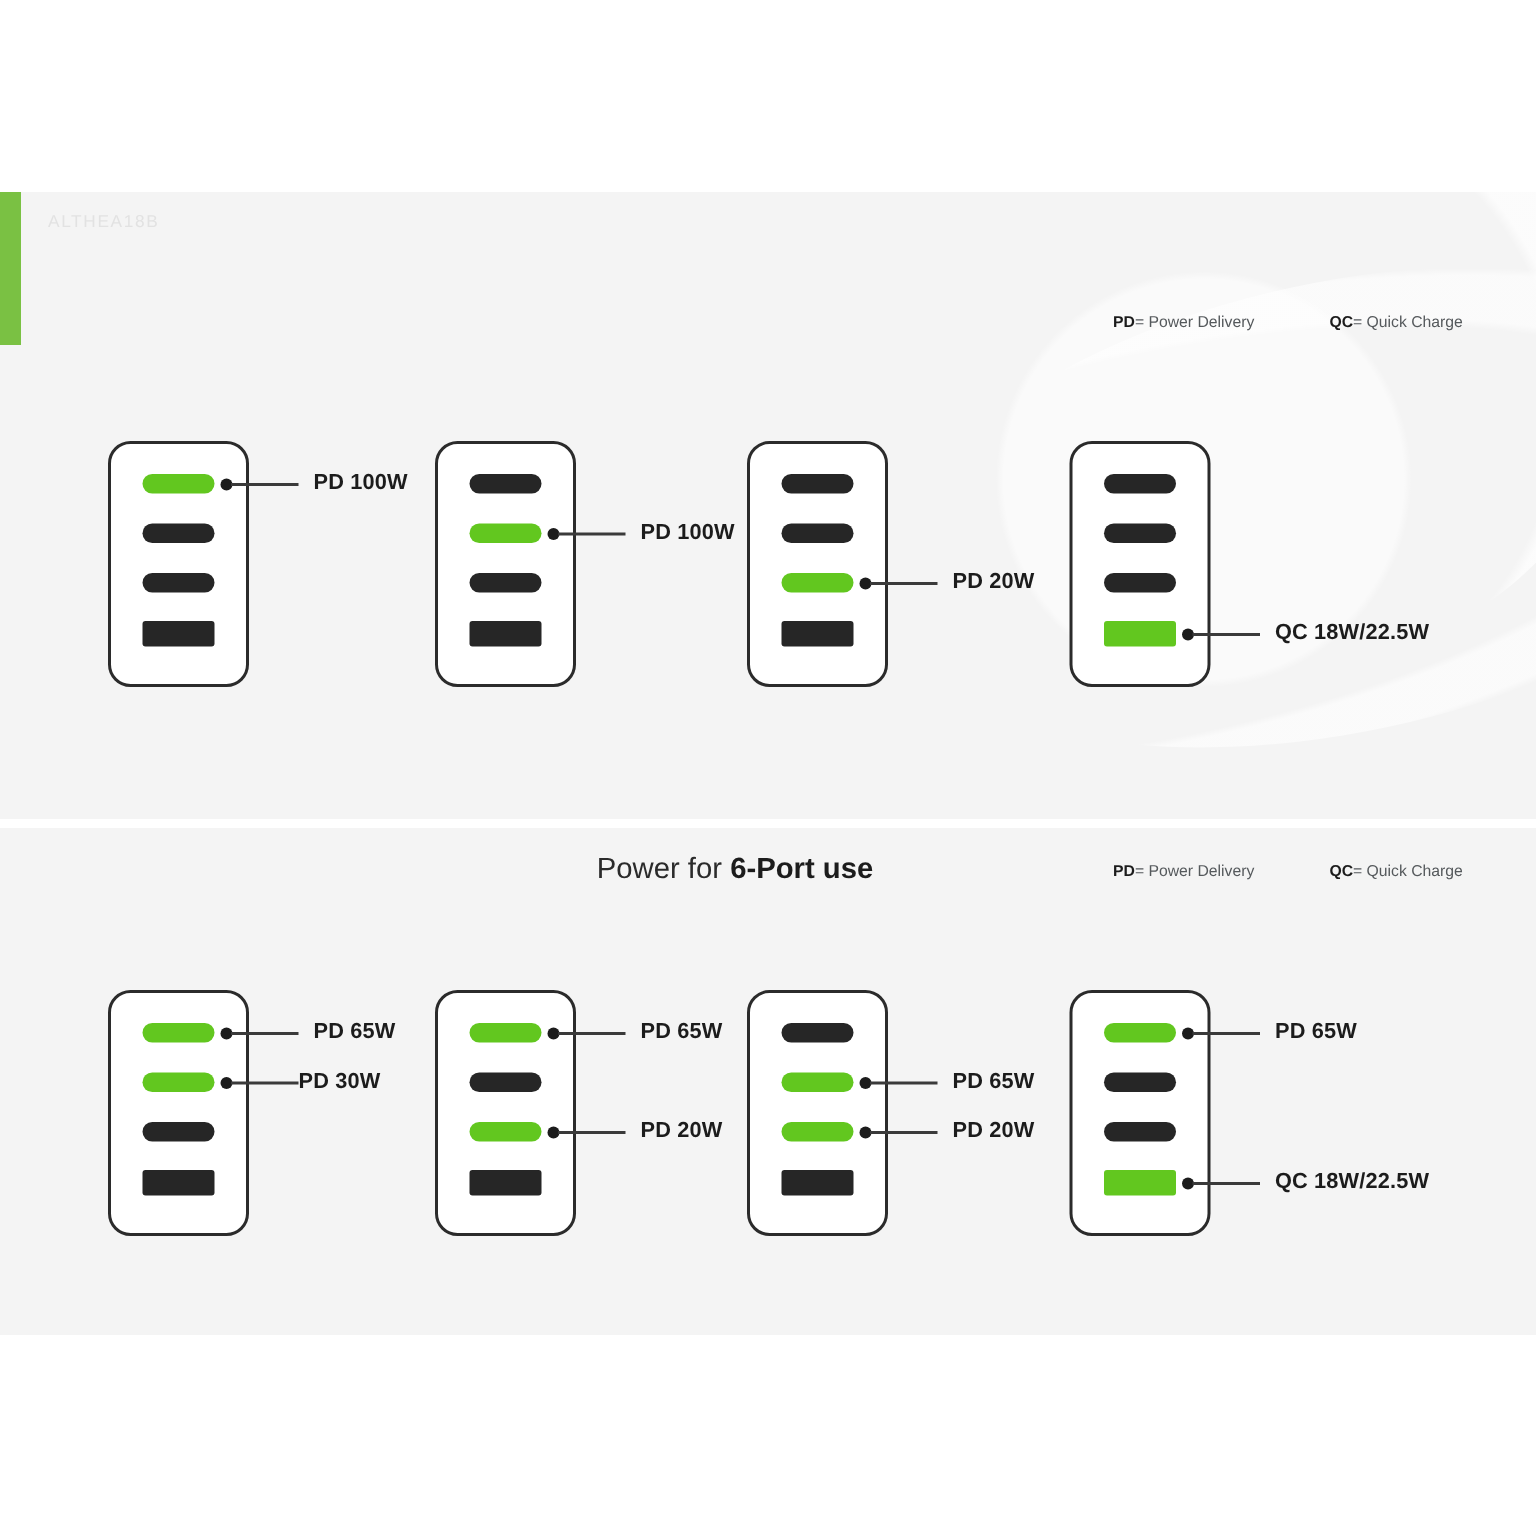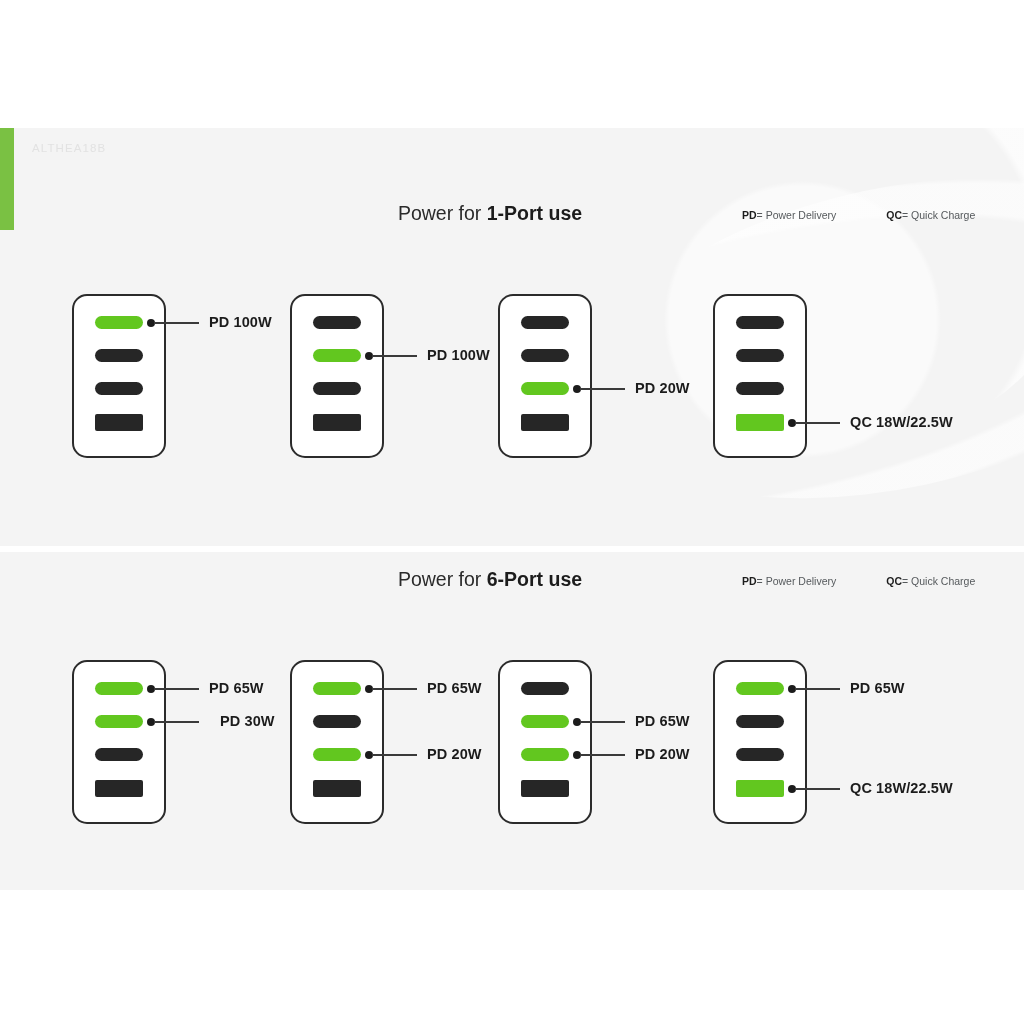--- a/index.html
+++ b/index.html
@@ -114,21 +114,20 @@
     <div class="swirl swirl-c"></div>
   </div>
 
   <div class="accent-tab"></div>
 
   <div class="model-code">ALTHEA18B</div>
 
   <div class="section-divider"></div>
 
   <div class="section" id="section-0">
-      <div class="sec-title" style="top: 74px;"><span>Power for </span><b>1-Port use</b></div>
       <div class="legend" style="left: 728px; top: 81px;"><span><b>PD</b><span>= Power Delivery</span></span><span class="lg-qc"><b>QC</b><span>= Quick Charge</span></span></div>
       <div class="unit" style="left: 72px; top: 166px;">
         <div class="body"></div>
         <div class="port c p0 on"></div>
         <div class="port c p1"></div>
         <div class="port c p2"></div>
         <div class="port a p3"></div>
       </div>
       <div class="callout" style="left: 147px; top: 187.5px;">
         <div class="dot"></div>
@@ -183,21 +182,21 @@
         <div class="port a p3"></div>
       </div>
       <div class="callout" style="left: 147px; top: 129.5px;">
         <div class="dot"></div>
         <div class="lead" style="width: 45px;"></div>
         <div class="co-label" style="left: 62px;">PD 65W</div>
       </div>
       <div class="callout" style="left: 147px; top: 162.5px;">
         <div class="dot"></div>
         <div class="lead" style="width: 45px;"></div>
-        <div class="co-label" style="left: 73px;">PD 30W</div>
+        <div class="co-label" style="left: 52px;">PD 30W</div>
       </div>
       <div class="unit" style="left: 290px; top: 108px;">
         <div class="body"></div>
         <div class="port c p0 on"></div>
         <div class="port c p1"></div>
         <div class="port c p2 on"></div>
         <div class="port a p3"></div>
       </div>
       <div class="callout" style="left: 365px; top: 129.5px;">
         <div class="dot"></div>

